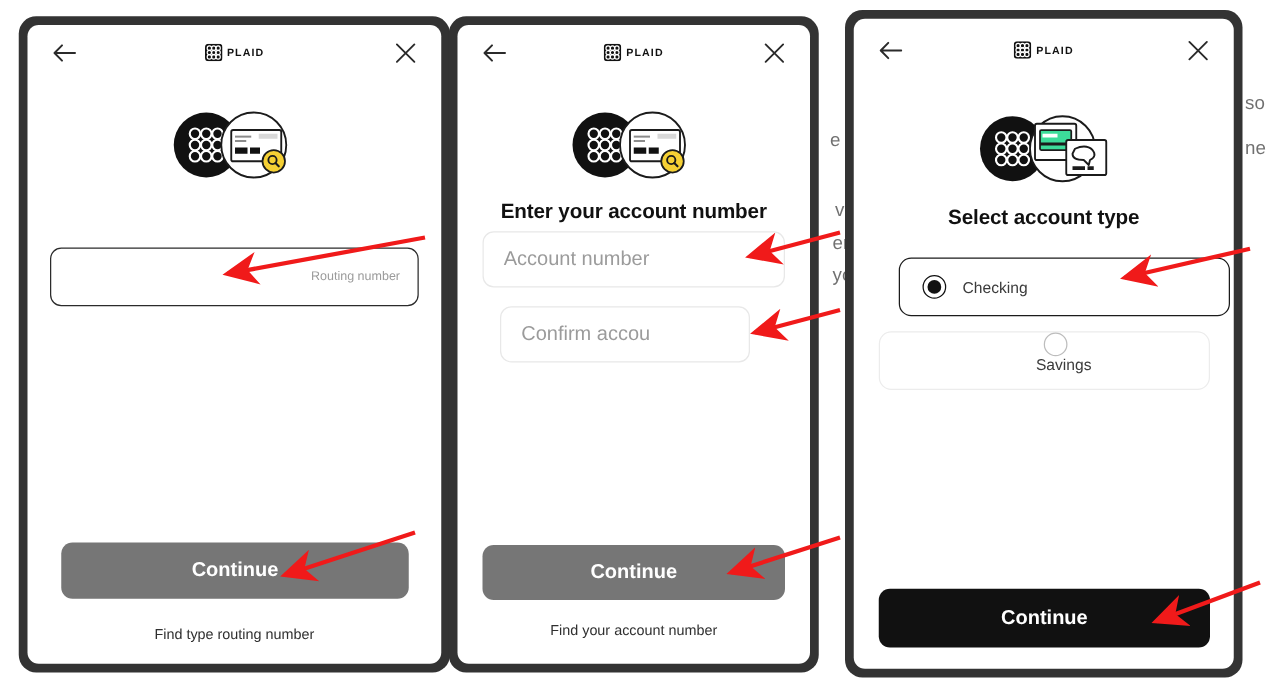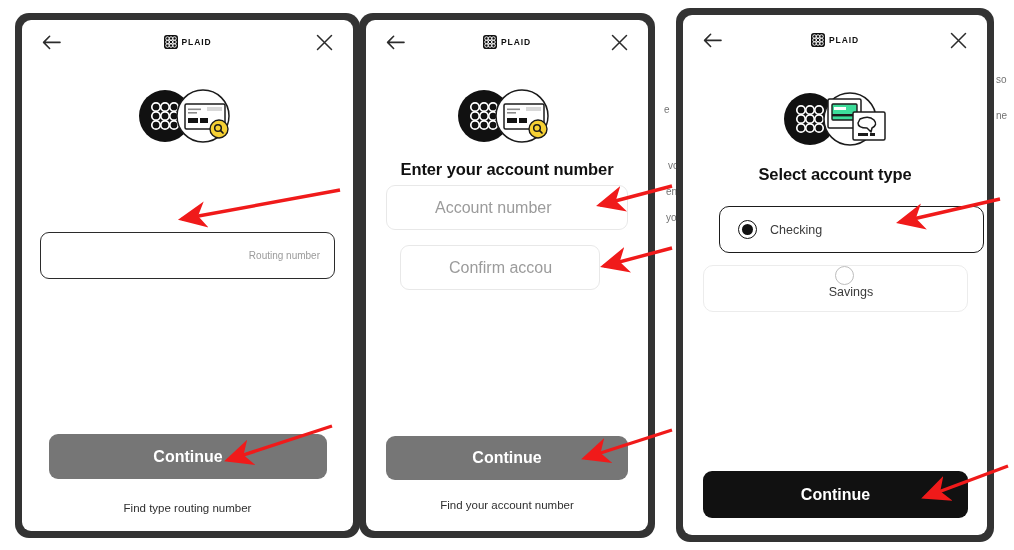--- a/index.html
+++ b/index.html
@@ -16,21 +16,21 @@
     width: 1014px;
     height: 550px;
     background: #ffffff;
     overflow: hidden;
   }
 
   
   .bg-text {
     position: absolute;
     font-family: "Liberation Sans", sans-serif;
-    font-size: 10px;
+    font-size: 15px;
     color: #3a3a3a;
     opacity: 0.72;
     white-space: nowrap;
     pointer-events: none;
     text-align: center;
   }
 
   
   .frame {
     position: absolute;
@@ -104,25 +104,23 @@
   .field {
     position: absolute;
     box-sizing: border-box;
     border-radius: 9px;
     display: flex;
     align-items: center;
     background: #ffffff;
   }
   .field.focused {
     border: 1.4px solid #2b2b2b;
-    margin-top: 34px;
   }
   .field.idle {
     border: 1px solid #e8e8e8;
-    padding-left: 32px;
   }
   .field-ph {
     color: #9b9b9b;
     font-size: 16px;
     font-weight: 400;
   }
   .field-ph.small-right {
     font-size: 10px;
     width: 100%;
     text-align: right;

